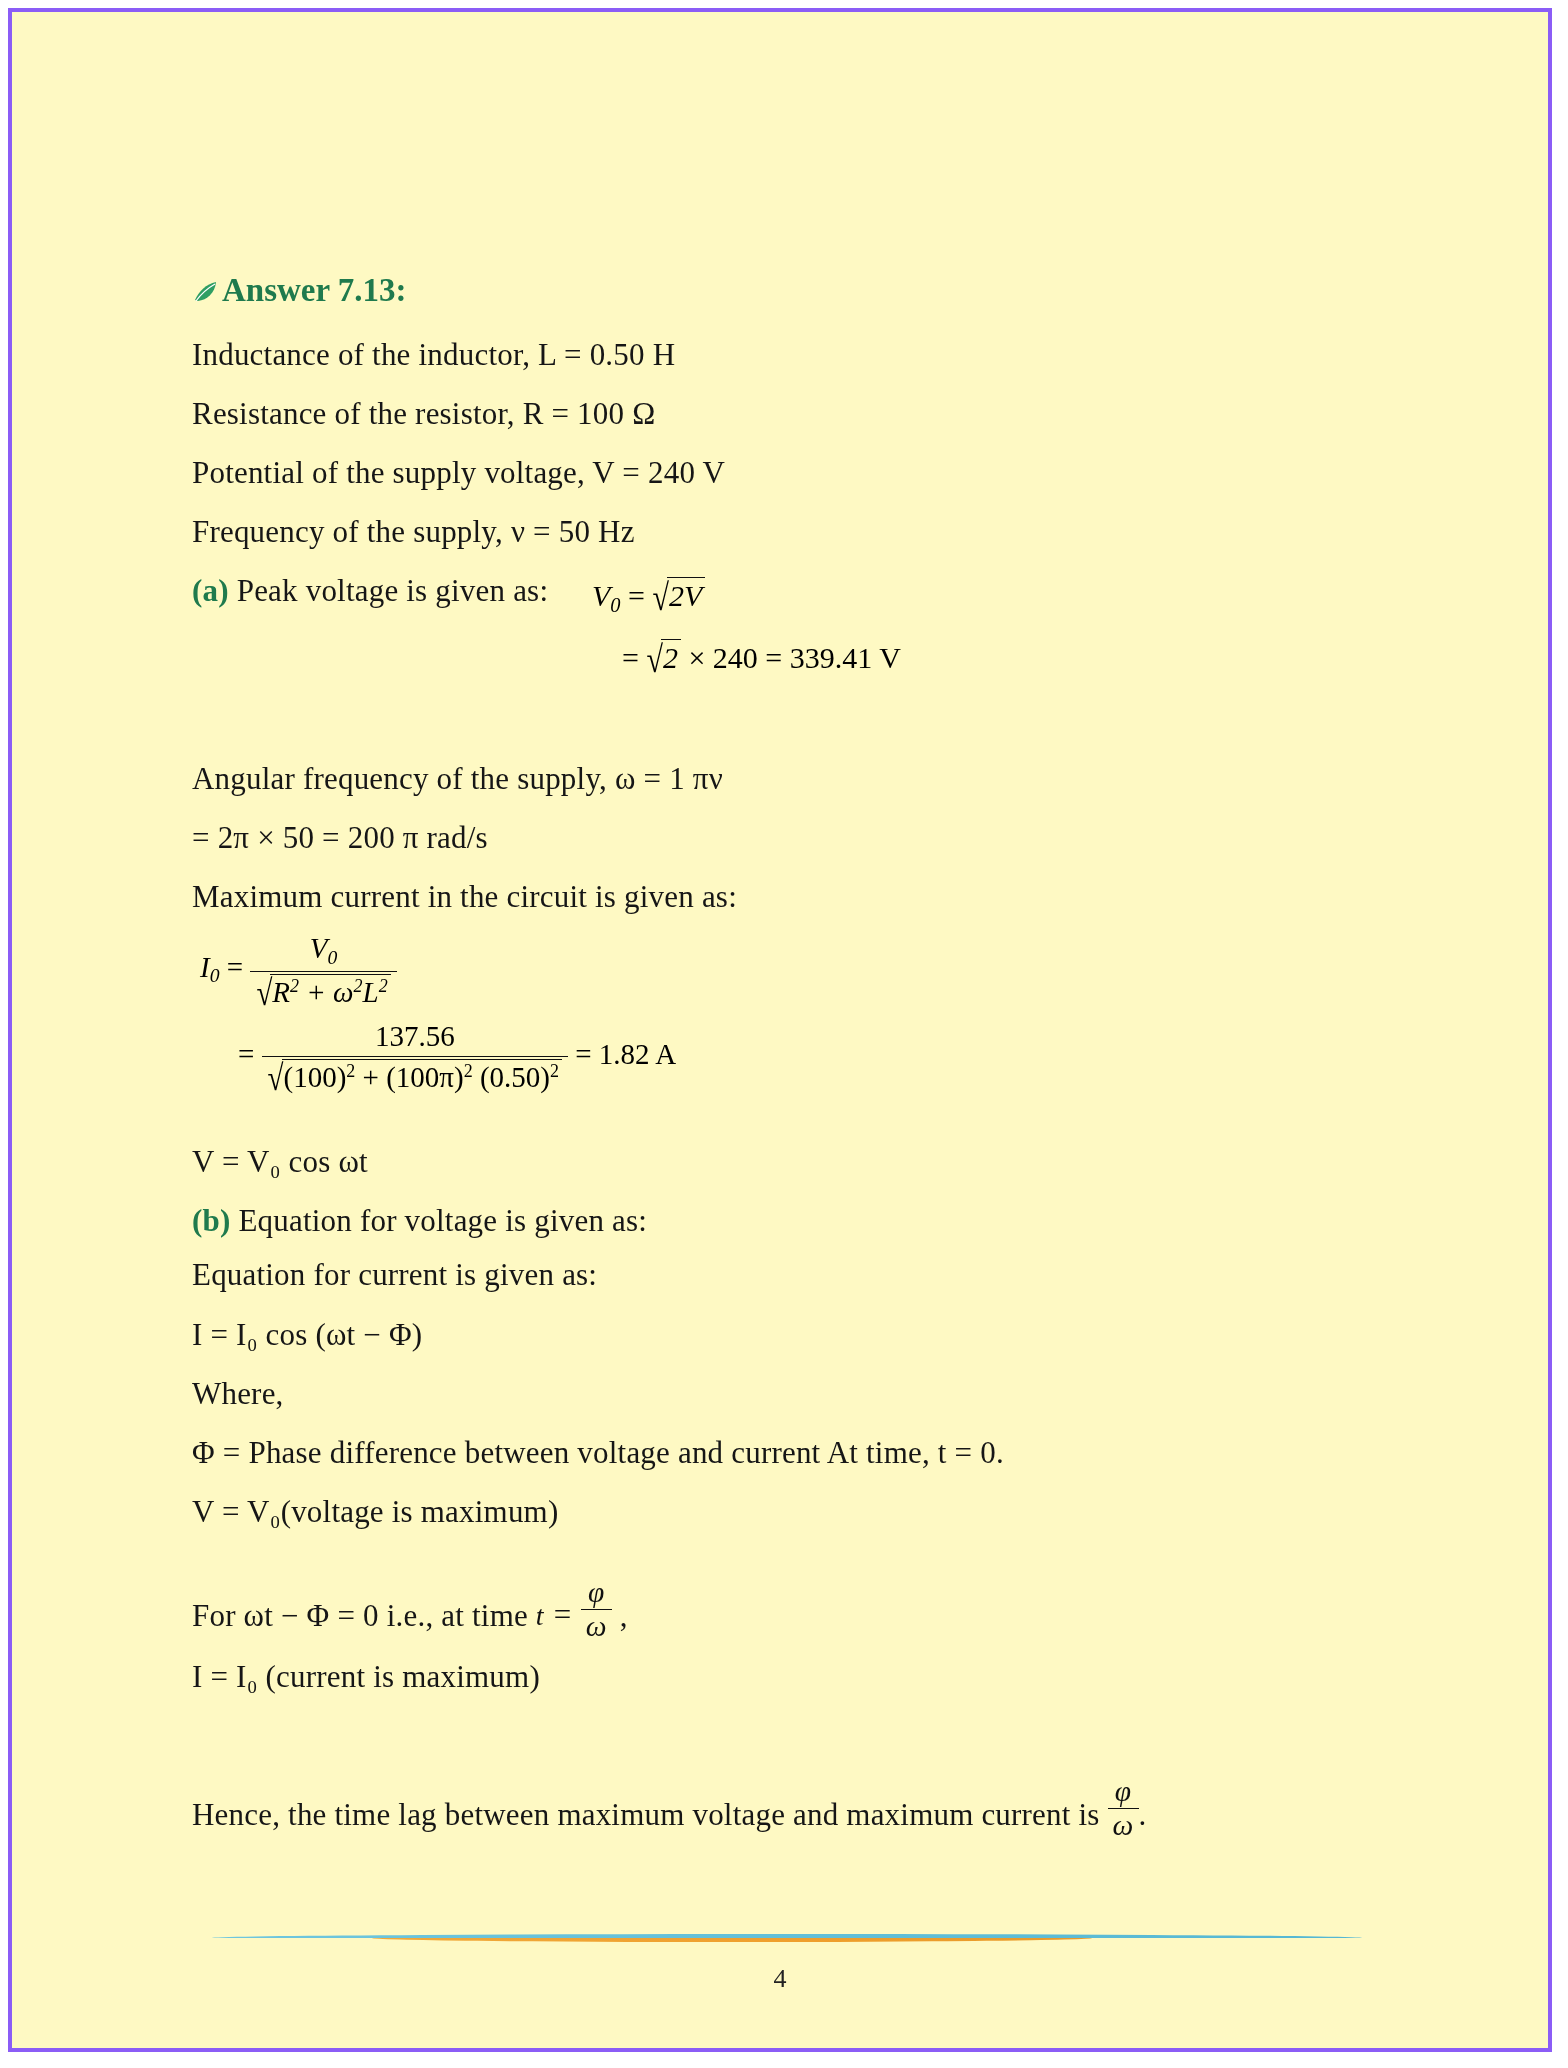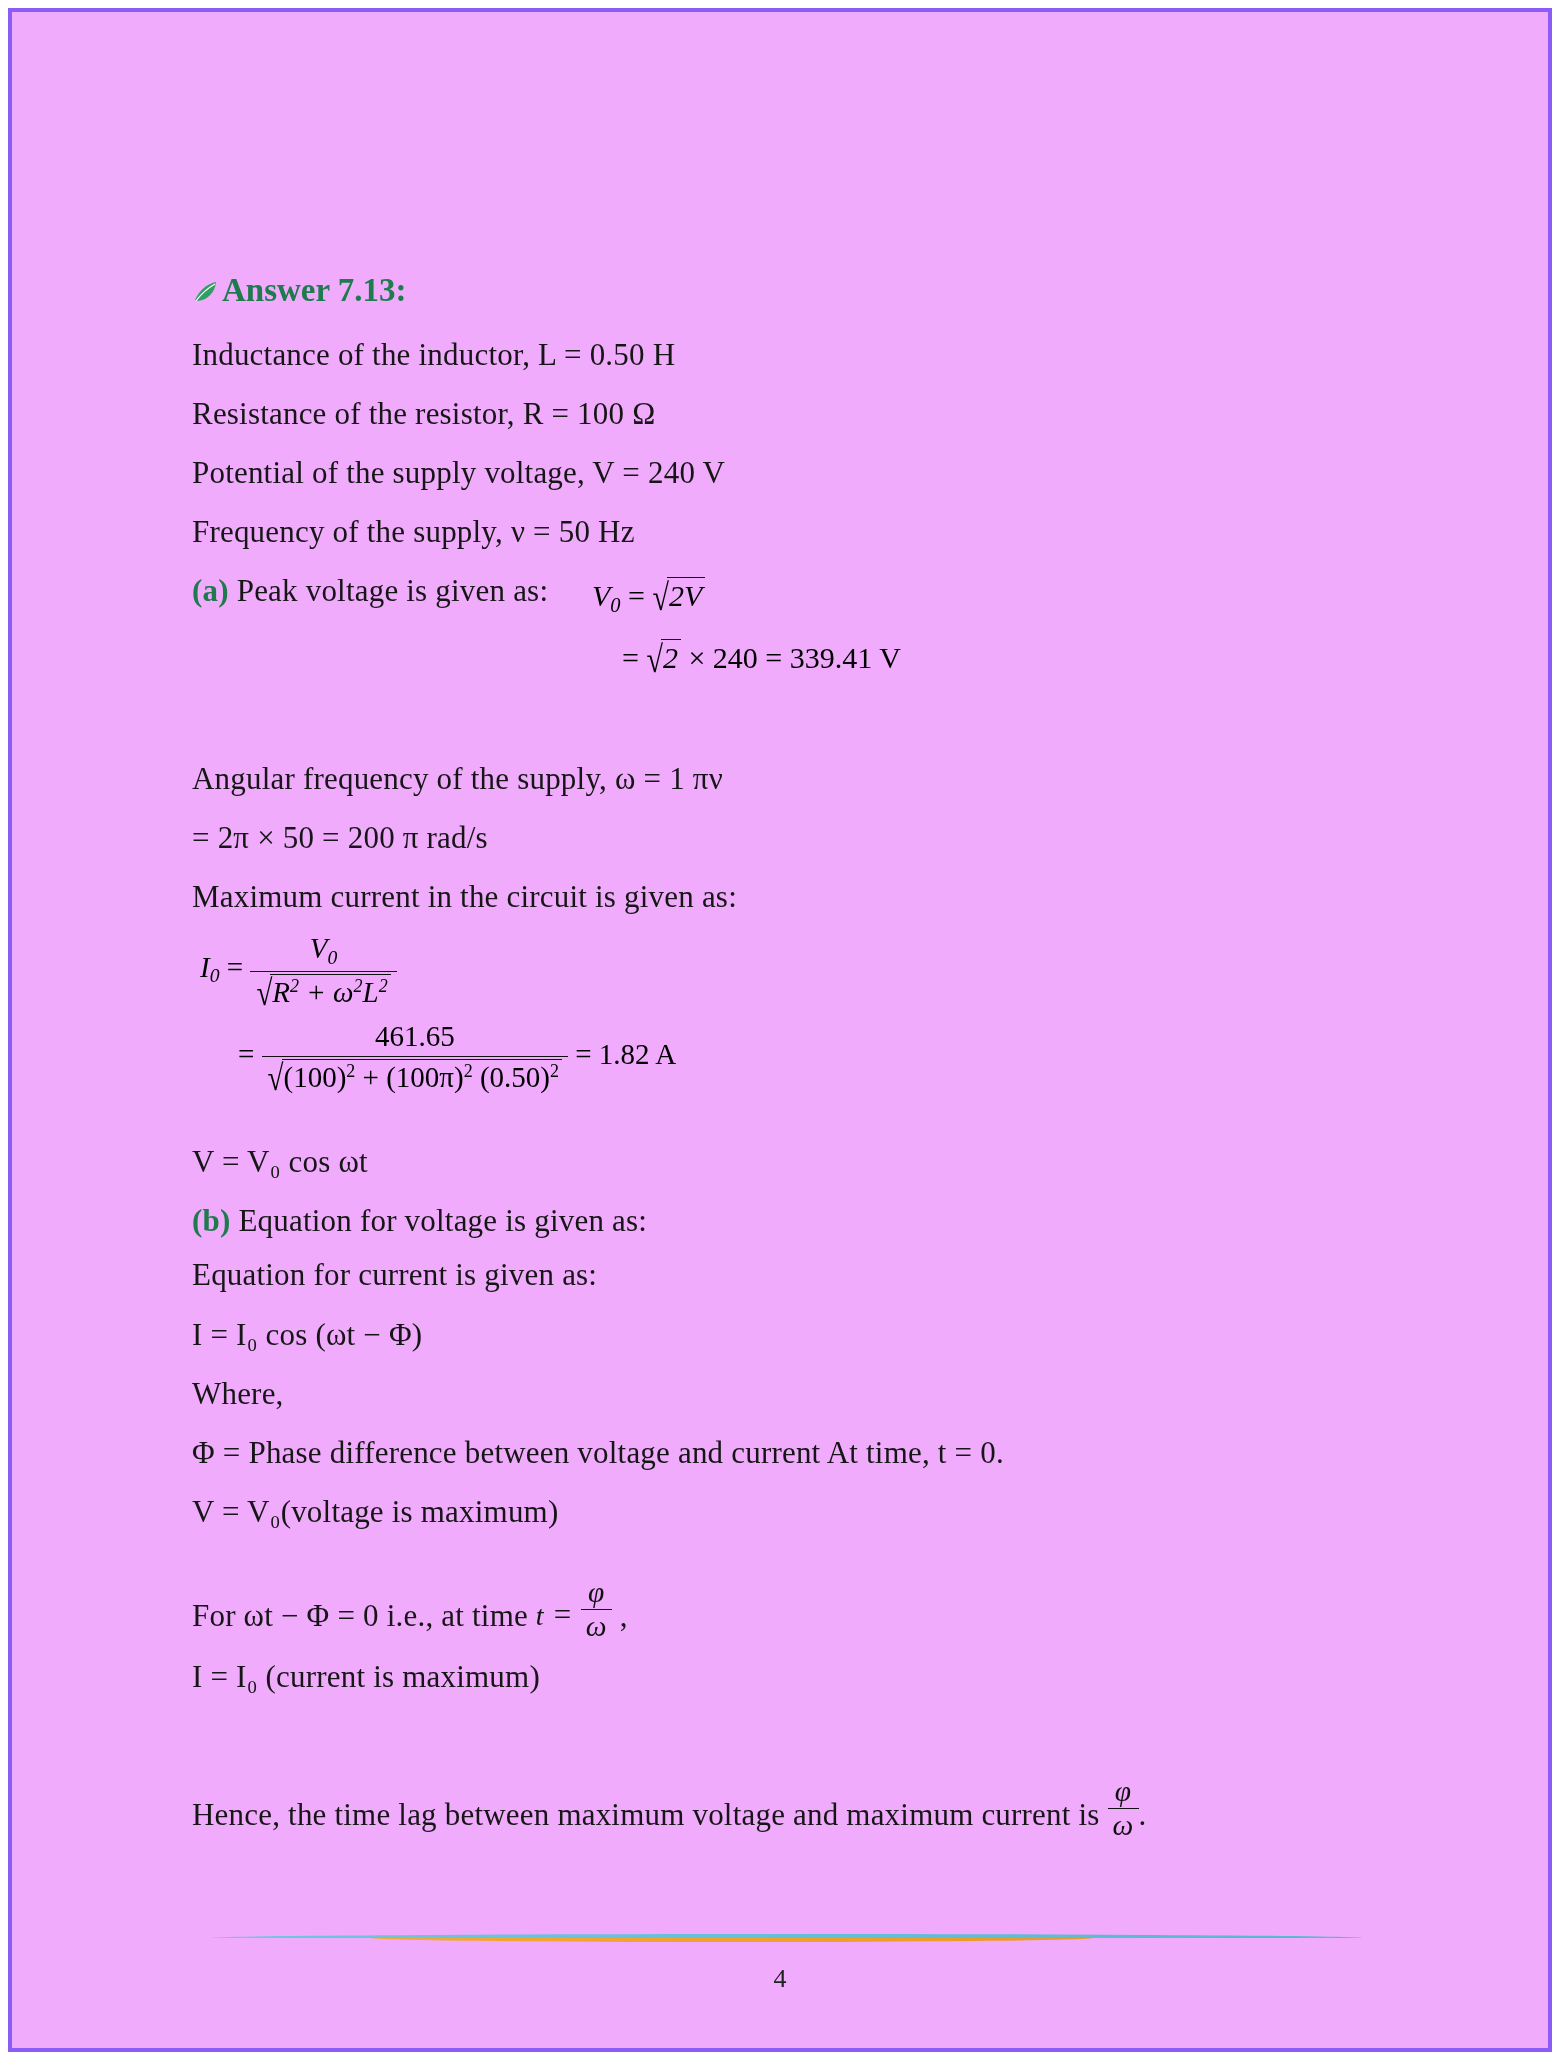--- a/index.html
+++ b/index.html
@@ -21,21 +21,21 @@
     border: 4px solid #8b5cf6;
     box-sizing: border-box;
     background: #ffffff;
   }
   .page-inner {
     position: absolute;
     left: 0;
     top: 0;
     right: 0;
     bottom: 0;
-    background: #f0abfc;
+    background: #fef9c3;
   }
   .content {
     position: absolute;
     left: 180px;
     top: 260px;
     width: 1180px;
   }
   .answer-heading {
     font-size: 33px;
     font-weight: bold;
@@ -251,21 +251,21 @@
               <span>V</span><sub>0</sub>
             </span>
             <span class="den">
               <span class="sqrt-sign">√</span><span class="sqrt"><span style="font-style:italic;">R</span><sup>2</sup> + <span style="font-style:italic;">ω</span><sup>2</sup><span style="font-style:italic;">L</span><sup>2</sup></span>
             </span>
           </span>
         </div>
         <div class="imax-l2">
           <span style="font-style:normal;">=</span>
           <span class="frac">
-            <span class="num" style="font-style:normal;">461.65</span>
+            <span class="num" style="font-style:normal;">137.56</span>
             <span class="den">
               <span class="sqrt-sign">√</span><span class="sqrt" style="font-style:normal;">(100)<sup>2</sup> + (100π)<sup>2</sup> (0.50)<sup>2</sup></span>
             </span>
           </span>
           <span style="font-style:normal;">= 1.82 A</span>
         </div>
       </div>
 
       <div class="line">V = V₀ cos ωt</div>
 

